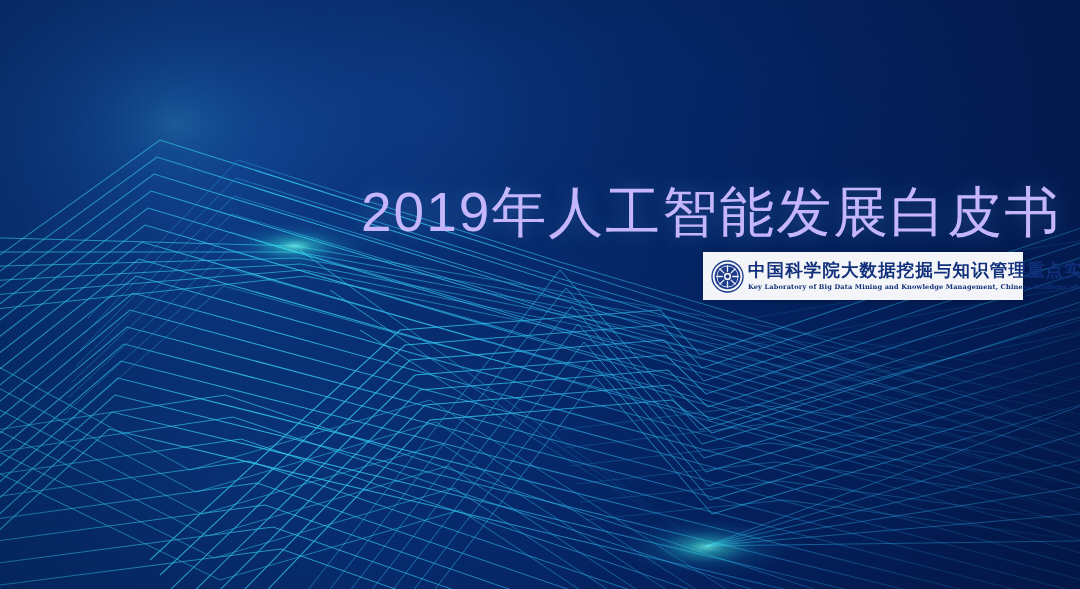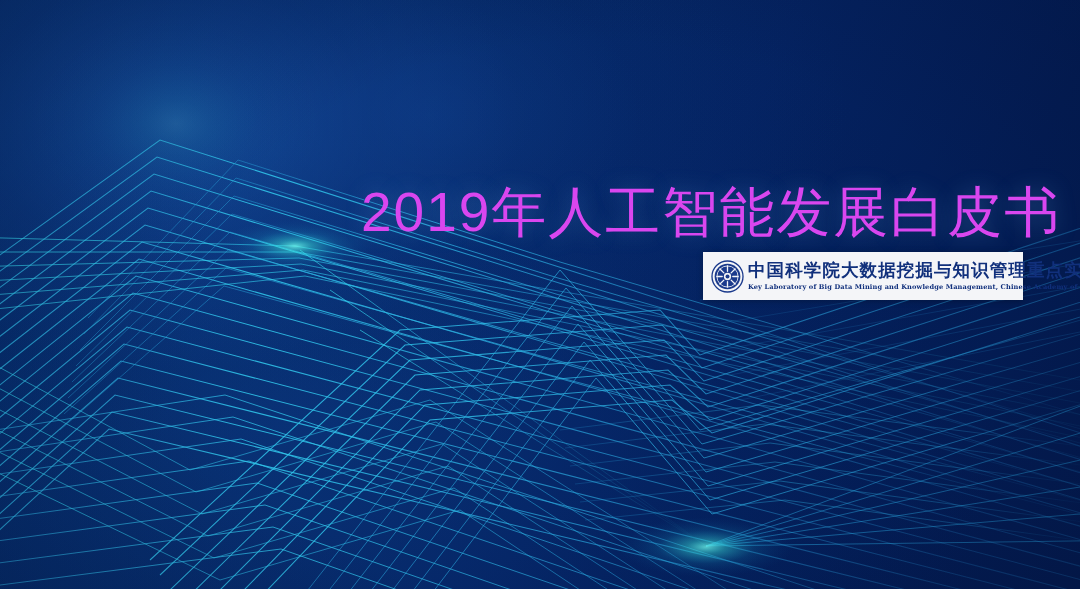--- a/index.html
+++ b/index.html
@@ -53,21 +53,21 @@
   }
 
   
   .title {
     position: absolute;
     left: 361px;
     top: 145px;
     font-size: 55px;
     line-height: 1.1;
     letter-spacing: 2px;
-    color: #d946ef;
+    color: #c4b5fd;
     font-weight: 400;
     white-space: nowrap;
     text-shadow: 0 0 22px rgba(120,190,255,0.30);
   }
 
   
   .logo-plate {
     position: absolute;
     left: 703px;
     top: 252px;

